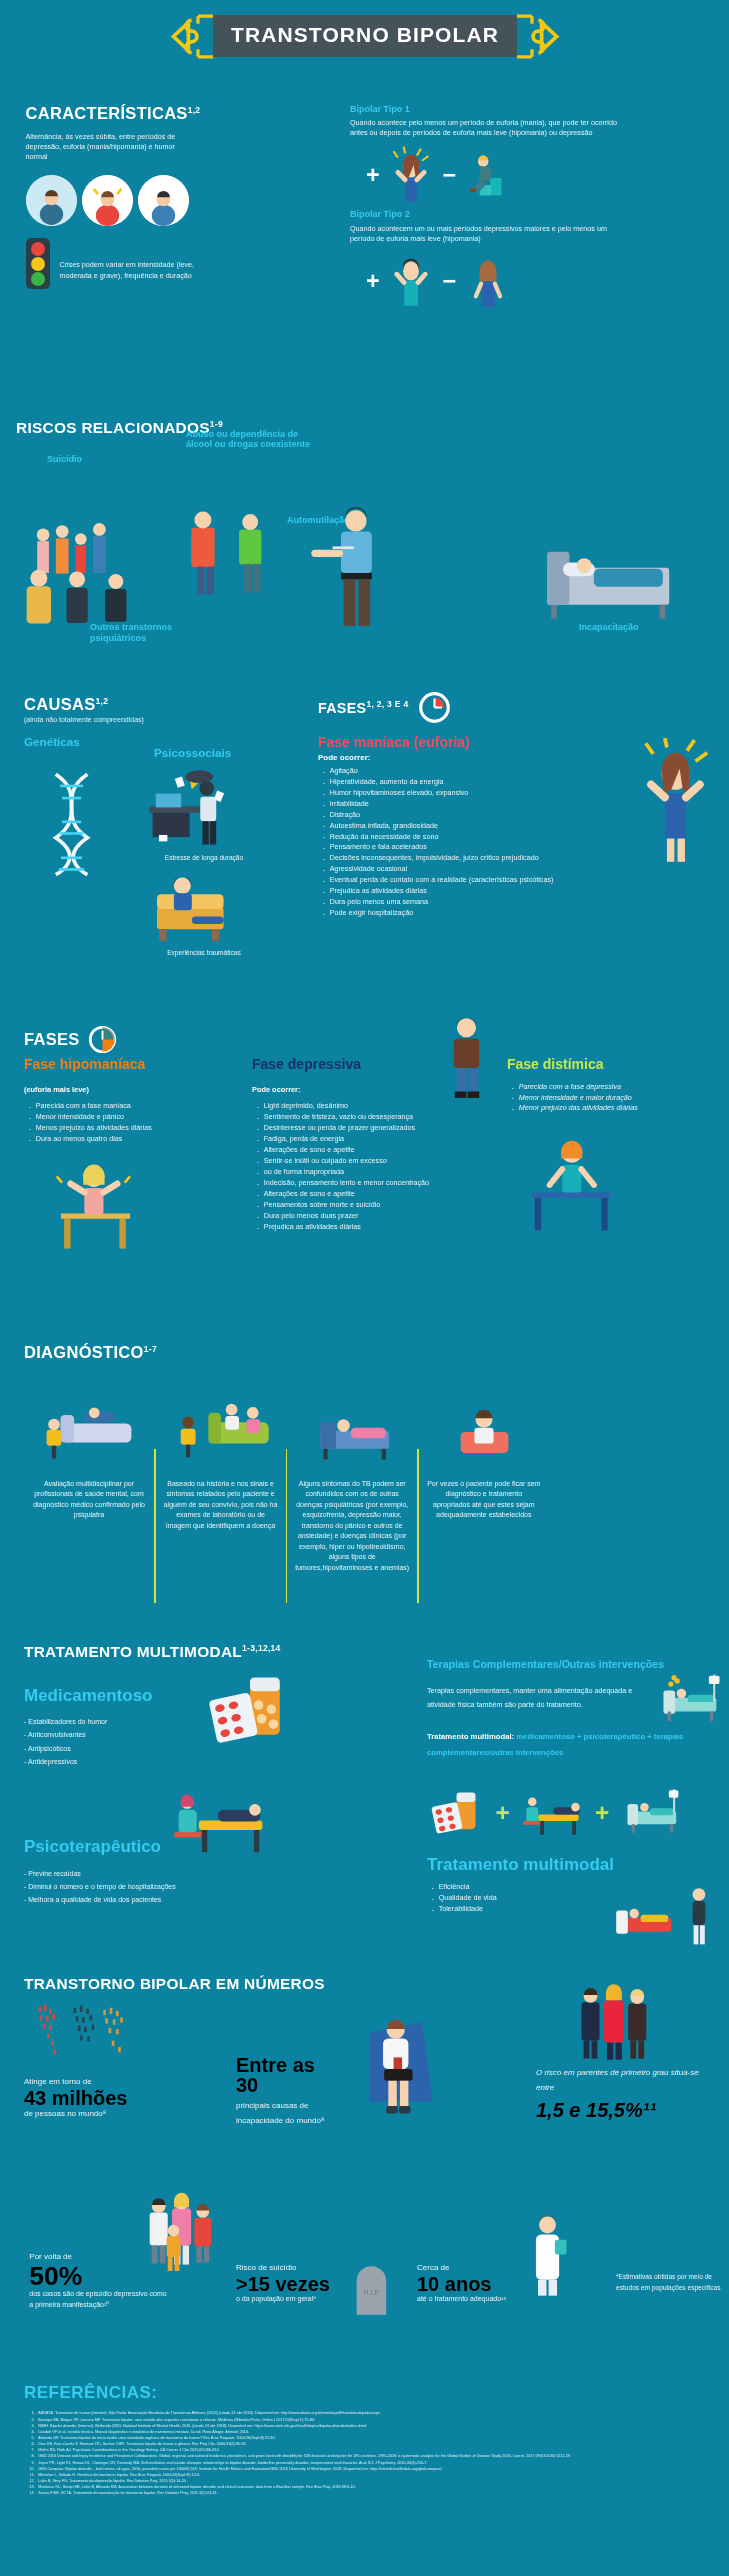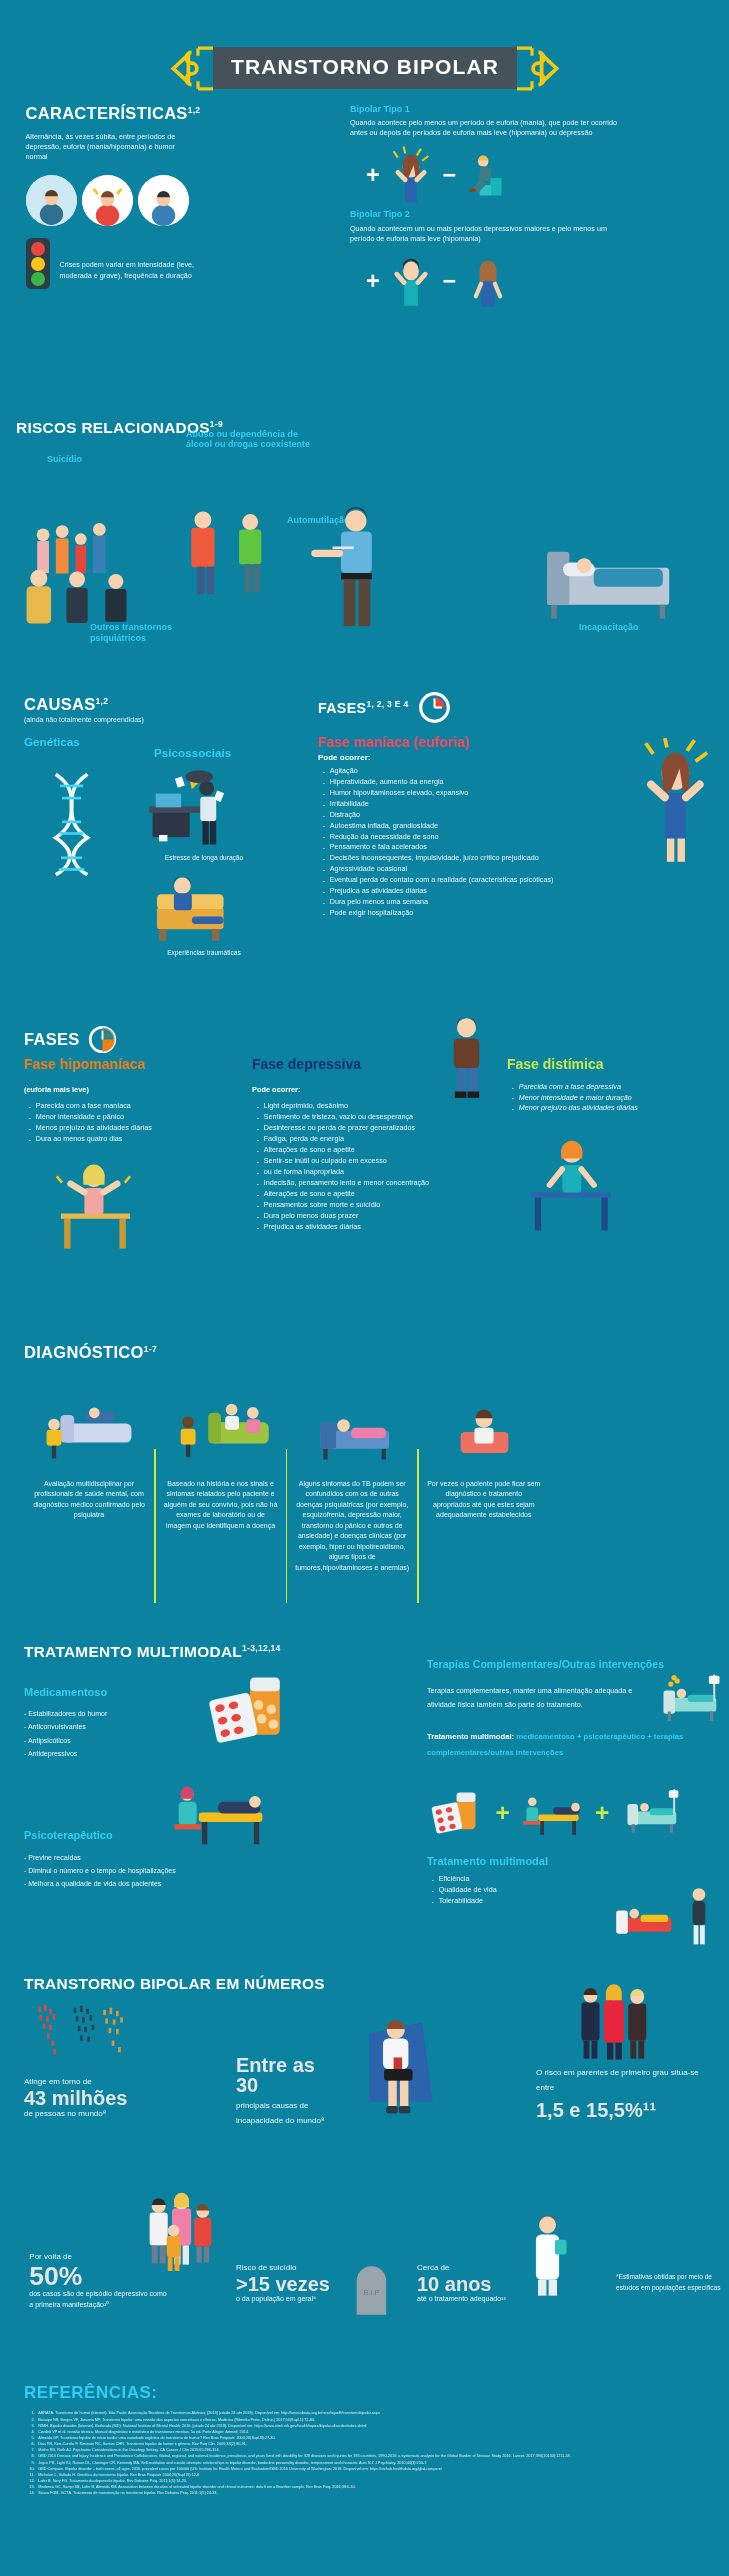--- a/index.html
+++ b/index.html
@@ -7,21 +7,21 @@
     width:730px; height:2576px;
     background:#0b82a0;
     font-family:"Liberation Sans", sans-serif;
     color:#ffffff;
     overflow:hidden;
     position:relative;
   }
   .page{position:relative;width:730px;height:2576px;}
 
   
-  .header{position:absolute;top:36px;left:0;width:100%;height:64px;display:flex;align-items:center;justify-content:center;}
+  .header{position:absolute;top:4px;left:0;width:100%;height:64px;display:flex;align-items:center;justify-content:center;}
   .ribbon{position:relative;display:flex;align-items:center;}
   .orn{width:45px;height:45px;flex:0 0 auto;}
   .title-plate{
     background:#45525a;color:#fff;
     font-size:21px;font-weight:bold;letter-spacing:1.1px;
     padding:8.5px 18px 9.6px;white-space:nowrap;
     font-stretch:condensed;
   }
   .ribbon::before,.ribbon::after{content:"";}
 
@@ -89,27 +89,27 @@
 
   
   #diag{left:24px;top:1343px;width:690px;}
   .diag-cols{display:flex;gap:0;margin-top:37px;}
   .diag-col{width:130px;padding:0 7.4px;text-align:center;font-size:7px;line-height:1.5;color:#eaf7fb;font-weight:300;}
   .sepline{width:1.6px;background:#d4e63a;height:154px;align-self:flex-start;margin-top:50px;}
 
   
   #trat{left:24px;top:1643px;width:690px;}
   #trat .sec-title{font-size:15.4px;}
-  .tsub{font-size:11px;color:#33cdf0;font-weight:bold;}
+  .tsub{font-size:17px;color:#33cdf0;font-weight:bold;}
   .dash li{list-style:none;font-size:7px;color:#eaf7fb;line-height:1.9;font-weight:300;}
 
   
   #nums{left:24px;top:1975px;width:690px;}
   #nums .sec-title{font-size:15.4px;}
-  .bignum{font-size:20px;font-weight:bold;color:#e5e5e5;line-height:1;}
+  .bignum{font-size:20px;font-weight:bold;color:#000000;line-height:1;}
   .numtxt{font-size:8px;color:#eaf7fb;font-weight:300;line-height:1.45;}
 
   
   #refs{left:24px;top:2383px;width:685px;}
   #refs h3{font-size:17px;color:#33cdf0;font-weight:bold;letter-spacing:0.5px;}
   .reflist{margin-top:7.4px;}
   .reflist li{list-style:none;font-size:3.8px;line-height:1.62;color:#dff1f7;font-weight:300;display:flex;gap:3.7px;}
   .reflist li .n{flex:0 0 10.6px;text-align:right;}
 </style>
 </head>
@@ -698,21 +698,21 @@
       <circle cx="80" cy="34" r="17" fill="#f6d2ae"></circle>
       <path d="M63 32 a17 17 0 0 1 34 0 z" fill="#8a4b33"></path>
       <rect x="76" y="86" width="16" height="30" fill="#c0392b"></rect>
       <rect x="58" y="108" width="54" height="22" rx="6" fill="#1d1d1d"></rect>
       <rect x="66" y="130" width="16" height="48" fill="#f6d2ae"></rect>
         <rect x="88" y="130" width="16" height="48" fill="#f6d2ae"></rect>
       <rect x="62" y="178" width="22" height="14" rx="5" fill="#2b3a45"></rect>
         <rect x="86" y="178" width="22" height="14" rx="5" fill="#2b3a45"></rect>
     </svg>
 
-    <div style="position:absolute;left:512px;top:90px;width:175px;">
+    <div style="position:absolute;left:512px;top:90px;width:175px;font-style:italic;">
       <div class="numtxt" style="line-height:1.9;">O risco em parentes de primeiro grau situa-se entre</div>
       <div class="bignum" style="margin-top:4.2px;">1,5 e 15,5%¹¹</div>
     </div>
     <svg width="80" height="85" style="position:absolute;left:552px;top:5.3px;" viewBox="0 0 150 160">
       <rect x="10" y="42" width="34" height="72" rx="6" fill="#222b45"></rect>
       <circle cx="27" cy="30" r="13" fill="#f6d2ae"></circle>
         <path d="M14 28 a13 13 0 0 1 26 0 z" fill="#3b2b1e"></path>
       <rect x="14" y="114" width="11" height="34" fill="#222b45"></rect>
         <rect x="29" y="114" width="11" height="34" fill="#222b45"></rect>
       <rect x="52" y="38" width="38" height="80" rx="8" fill="#e8253c"></rect>

